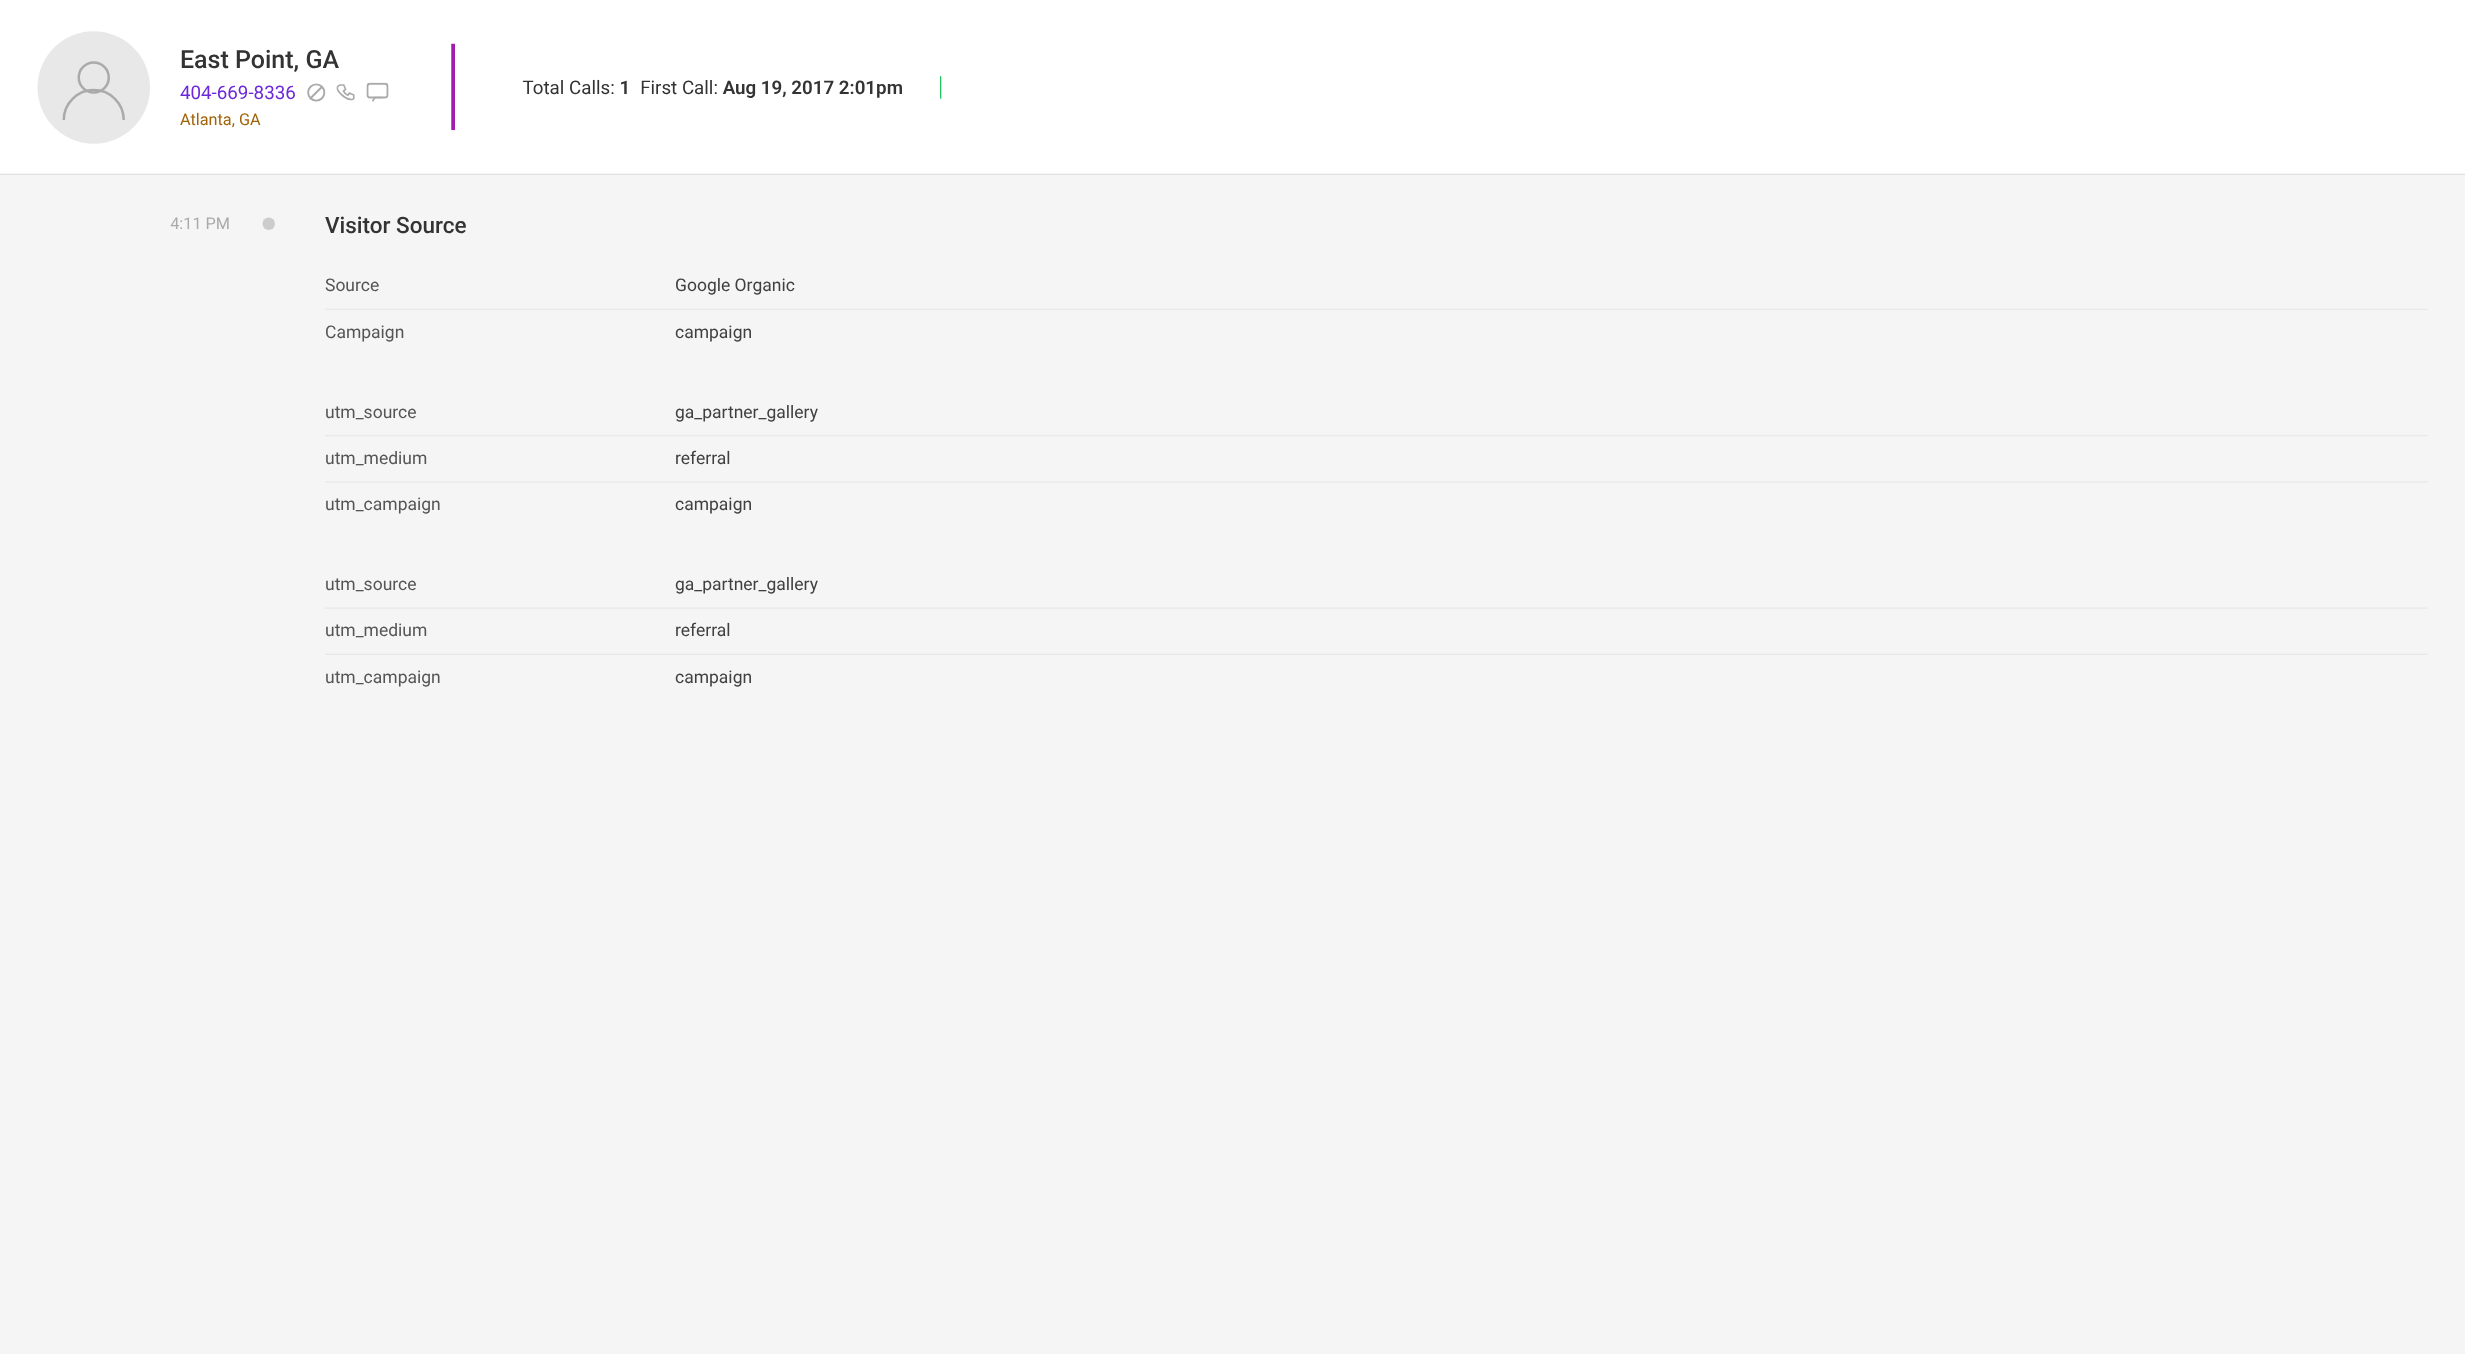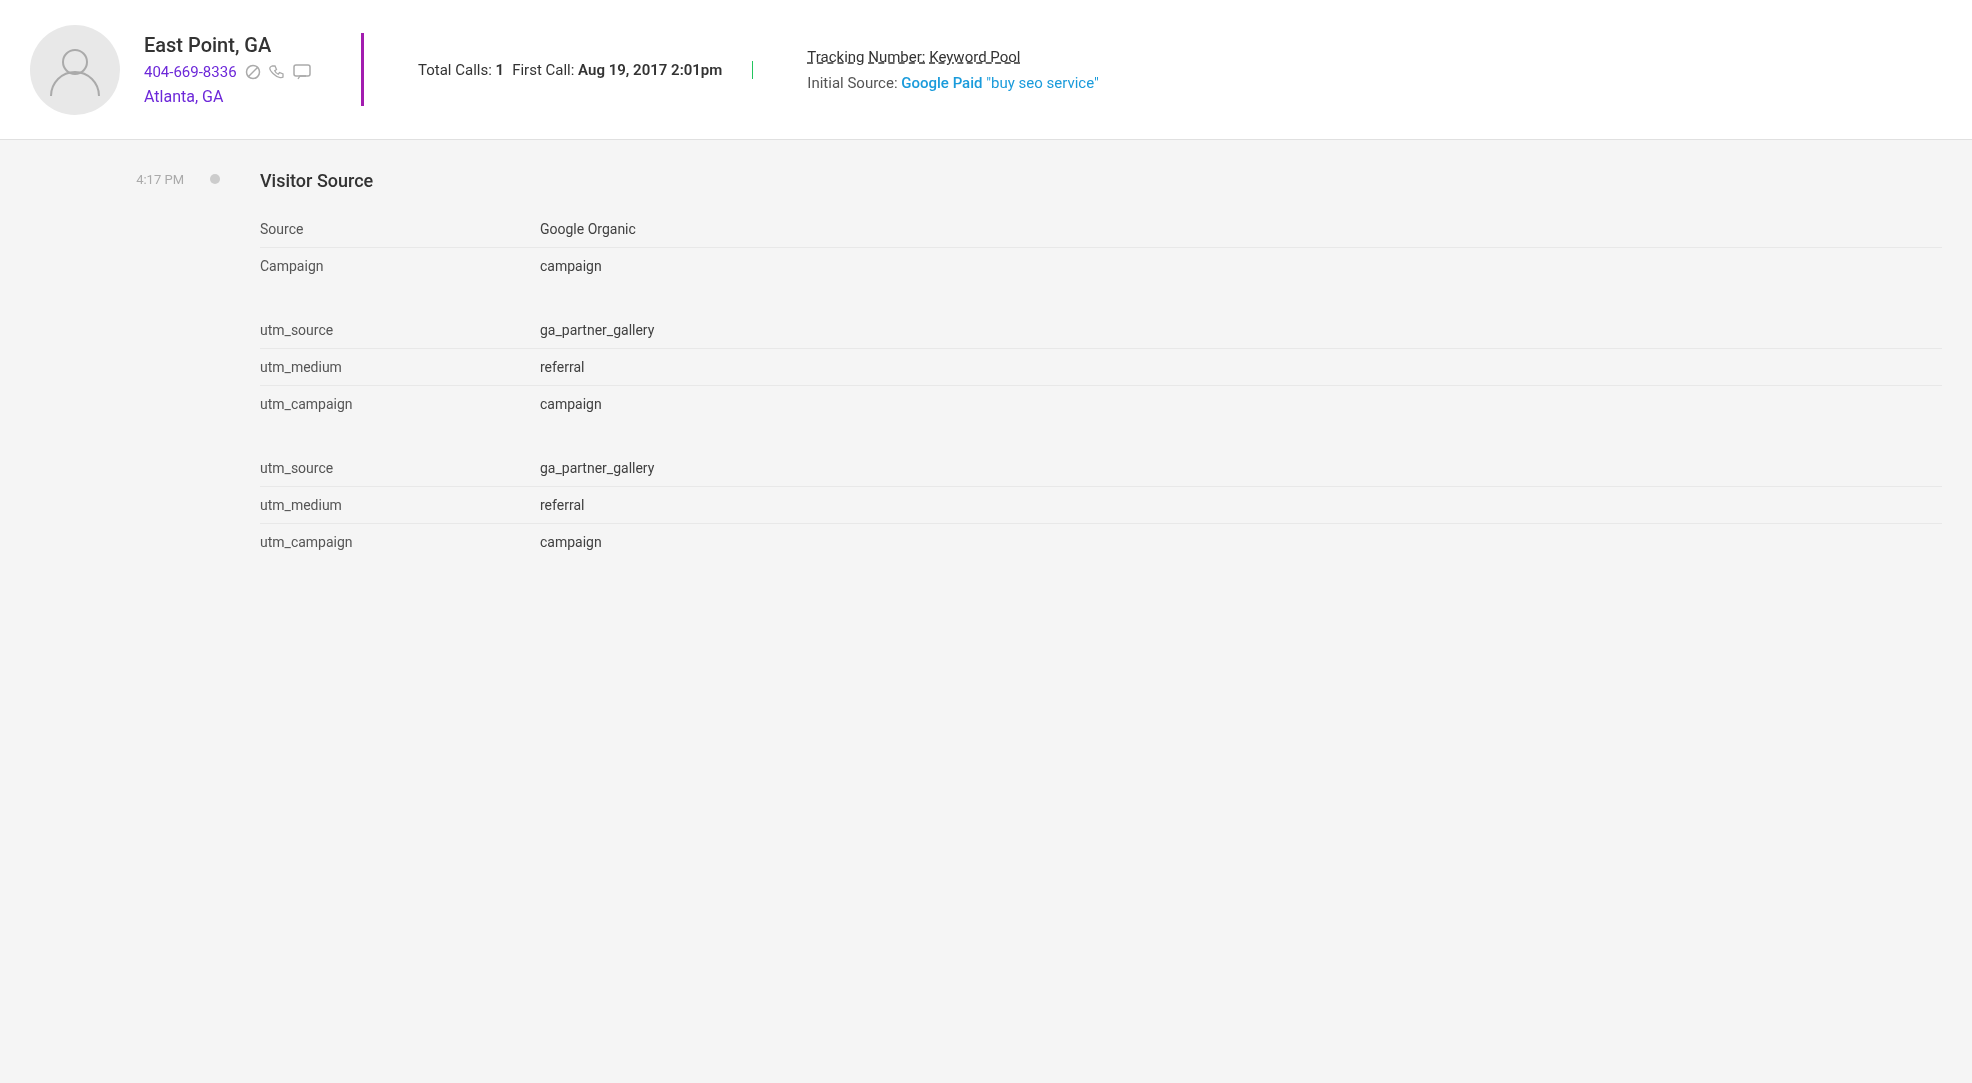--- a/index.html
+++ b/index.html
@@ -61,22 +61,22 @@
     }
 
     .contact-phone-row .icon-btn {
       cursor: pointer;
       color: #aaa;
       display: inline-flex;
       align-items: center;
     }
 
     .contact-city {
-      color: #6d28d9;
-      font-size: 16px;
+      color: #a16207;
+      font-size: 13px;
     }
 
     .call-stats {
       display: flex;
       flex-direction: row;
       gap: 8px;
       padding: 0 30px;
       border-right: 1px solid #22c55e;
       min-width: 280px;
     }
@@ -246,37 +246,26 @@
     <div class="call-stats-line">
       <span>Total Calls:</span>
       <strong>1</strong>
     </div>
     <div class="call-stats-line">
       <span>First Call:</span>
       <strong>Aug 19, 2017 2:01pm</strong>
     </div>
   </div>
 
-  <div class="tracking-info">
-    <div class="tracking-number">
-      <span>Tracking Number:</span>
-      <span style="text-decoration: underline; text-decoration-style: dashed; color: #333;">Keyword Pool</span>
-    </div>
-    <div class="initial-source">
-      <span>Initial Source:</span>
-      <span class="source-paid">Google Paid</span>
-      <span class="source-keyword">"buy seo service"</span>
-    </div>
-  </div>
 </div>
 
 <div class="timeline-area">
 
   <div class="time-column">
-    <span class="time-label">4:17 PM</span>
+    <span class="time-label">4:11 PM</span>
   </div>
 
   <div class="timeline-dot-col">
     <div class="timeline-dot"></div>
   </div>
 
   <div class="timeline-content">
 
     <div class="section-title">Visitor Source</div>
 

